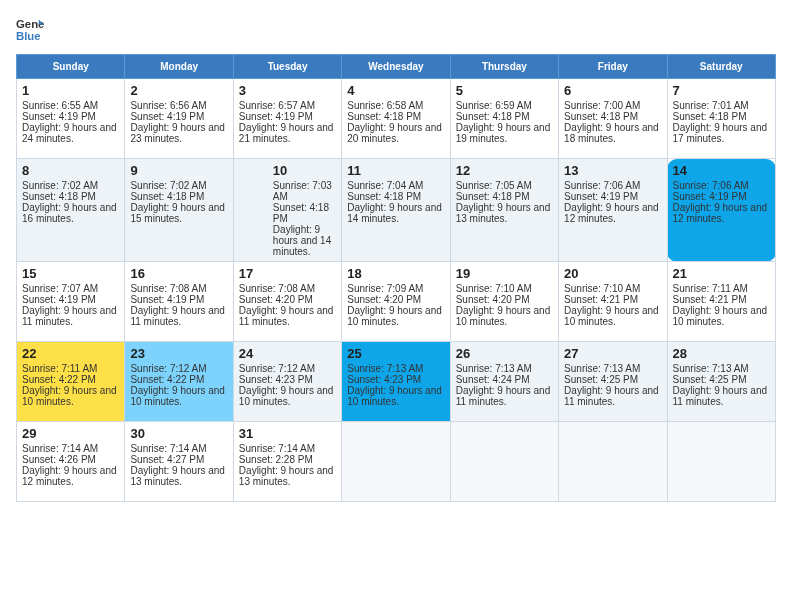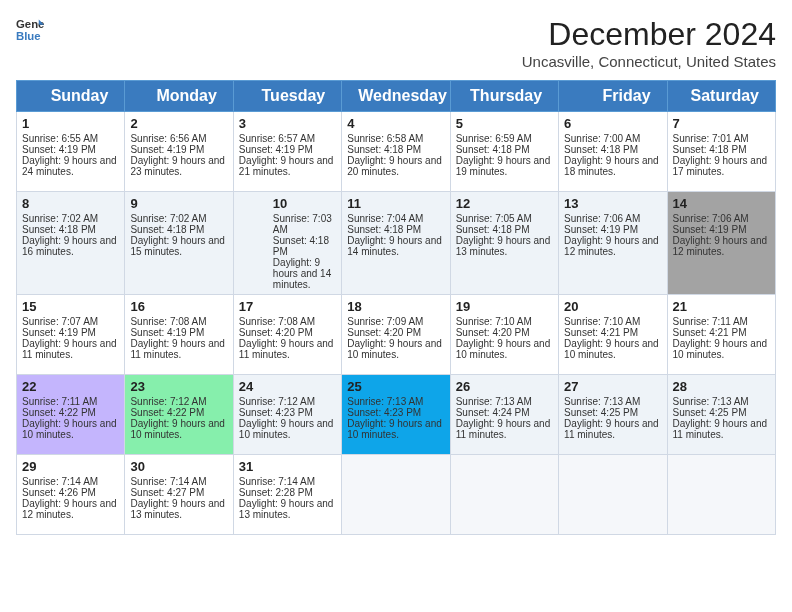--- a/index.html
+++ b/index.html
@@ -38,24 +38,24 @@
       color: #444;
     }
     table {
       width: 100%;
       border-collapse: collapse;
       table-layout: fixed;
     }
     th {
       background: #3a7bbf;
       color: #fff;
-      font-size: 16px;
+      font-size: 10px;
       font-weight: bold;
-      padding: 6px 16px;
-      text-align: right;
+      padding: 6px 4px;
+      text-align: center;
       border: 1px solid #5a9bd4;
     }
     td {
       vertical-align: top;
       padding: 4px 5px;
       font-size: 10px;
       color: #333;
       border: 1px solid #d0d8e4;
       background: #fff;
       height: 80px;
@@ -77,24 +77,20 @@
 </head>
 <body>
 
 <div class="header-area">
   <div class="logo">
     <svg class="logo-icon" viewBox="0 0 32 32">
       <text x="0" y="14" font-size="13" font-weight="bold" fill="#333">General</text>
       <text x="0" y="27" font-size="13" font-weight="bold" fill="#3a7bbf">Blue</text>
       <polygon points="26,4 32,10 26,10" fill="#3a7bbf"></polygon>
     </svg>
-  </div>
-  <div class="title-area">
-    <div class="month-title">December 2024</div>
-    <div class="location">Uncasville, Connecticut, United States</div>
   </div>
 </div>
 
 <table>
   <thead>
     <tr>
     <th>Sunday</th>
         <th>Monday</th>
         <th>Tuesday</th>
         <th>Wednesday</th>
@@ -178,21 +174,21 @@
           <div>Sunrise: 7:05 AM</div>
           <div>Sunset: 4:18 PM</div>
           <div>Daylight: 9 hours and 13 minutes.</div>
         </td>
         <td style="background: rgb(238, 243, 248);">
           <span class="day-num">13</span>
           <div>Sunrise: 7:06 AM</div>
           <div>Sunset: 4:19 PM</div>
           <div>Daylight: 9 hours and 12 minutes.</div>
         </td>
-        <td style="background: #a3a3a3;">
+        <td style="background: #0ea5e9; border-radius: 10px;">
           <span class="day-num">14</span>
           <div>Sunrise: 7:06 AM</div>
           <div>Sunset: 4:19 PM</div>
           <div>Daylight: 9 hours and 12 minutes.</div>
         </td>
       </tr>
       <tr>
         <td>
           <span class="day-num">15</span>
           <div>Sunrise: 7:07 AM</div>
@@ -230,27 +226,27 @@
           <div>Daylight: 9 hours and 10 minutes.</div>
         </td>
         <td>
           <span class="day-num">21</span>
           <div>Sunrise: 7:11 AM</div>
           <div>Sunset: 4:21 PM</div>
           <div>Daylight: 9 hours and 10 minutes.</div>
         </td>
       </tr>
       <tr style="background: rgb(238, 243, 248);">
-        <td style="background: #c4b5fd; margin-left: 28px;">
+        <td style="background: #fde047; margin-left: 28px;">
           <span class="day-num">22</span>
           <div>Sunrise: 7:11 AM</div>
           <div>Sunset: 4:22 PM</div>
           <div>Daylight: 9 hours and 10 minutes.</div>
         </td>
-        <td style="background: #86efac;">
+        <td style="background: #7dd3fc;">
           <span class="day-num">23</span>
           <div>Sunrise: 7:12 AM</div>
           <div>Sunset: 4:22 PM</div>
           <div>Daylight: 9 hours and 10 minutes.</div>
         </td>
         <td style="background: rgb(238, 243, 248);">
           <span class="day-num">24</span>
           <div>Sunrise: 7:12 AM</div>
           <div>Sunset: 4:23 PM</div>
           <div>Daylight: 9 hours and 10 minutes.</div>

